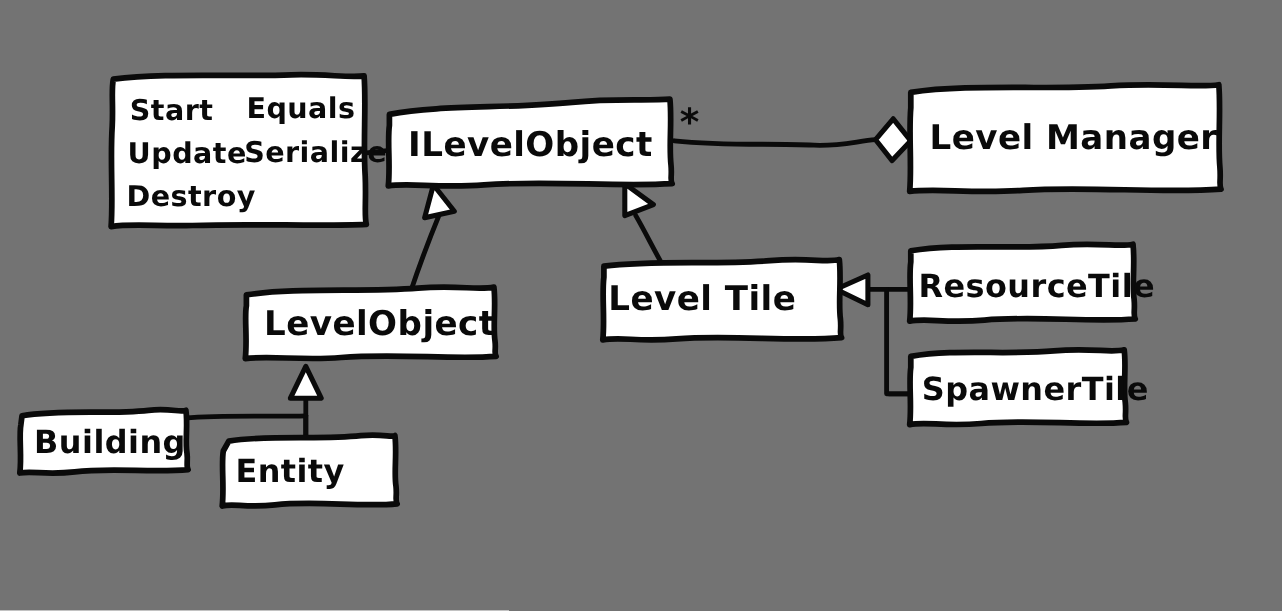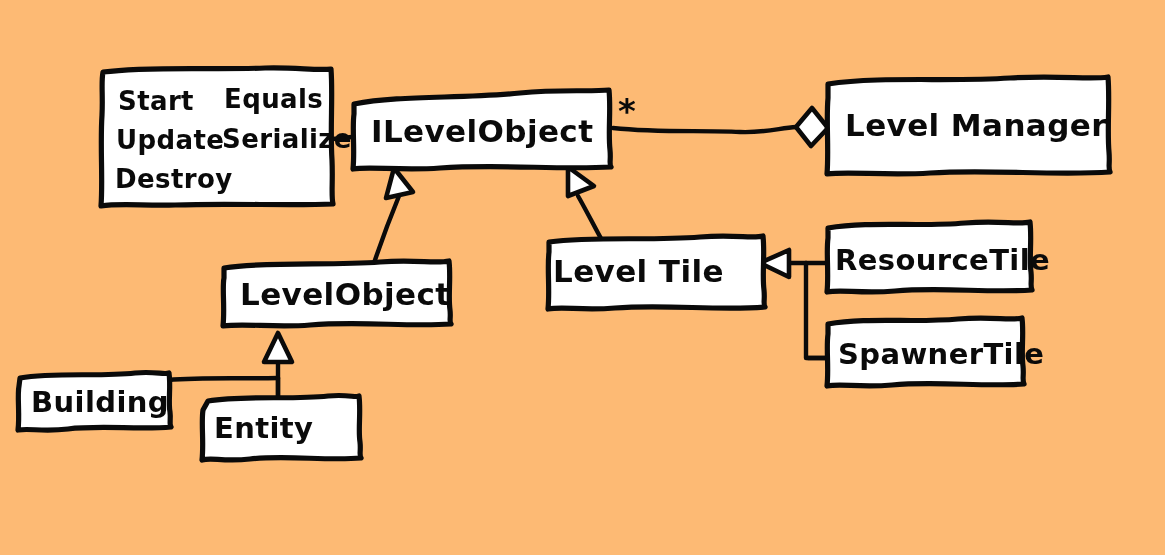--- a/index.html
+++ b/index.html
@@ -4,21 +4,21 @@
 <style>
   html, body {
     margin: 0;
     padding: 0;
     background: #ffffff;
   }
   #canvas-wrap {
     position: relative;
     width: 1165px;
     height: 555px;
-    background: #fdba74;
+    background: #737373;
     overflow: hidden;
     font-family: "DejaVu Sans", sans-serif;
   }
   svg#diagram {
     position: absolute;
     left: 0;
     top: 0;
     width: 1165px;
     height: 555px;
   }

